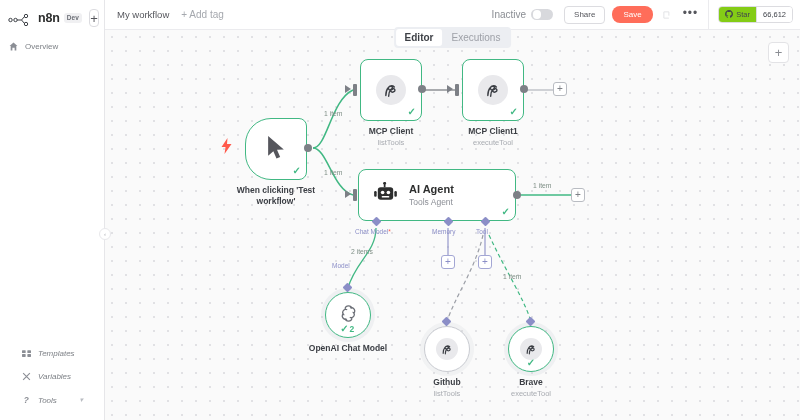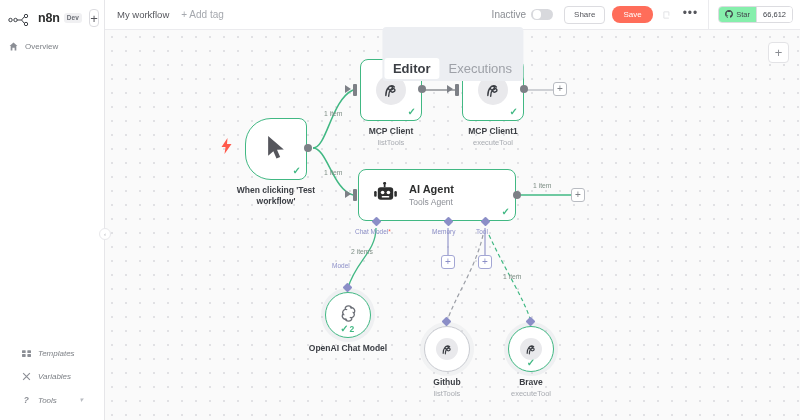--- a/index.html
+++ b/index.html
@@ -80,32 +80,32 @@
     font-size: 8px; color: #fff; background: #ff6d5a;
     border-radius: 8px; padding: 4px 11px; cursor: pointer; margin-right: 9px;
   }
   .icon-faded { color: #e2e3e6; font-size: 10px; margin-right: 11px; display:flex; }
   .kebab { color: #55565c; font-size: 12px; letter-spacing: 1px; line-height: 4px;
            margin-right: 10px; cursor: pointer; padding-bottom: 4px; }
   .sep-v { width: 1px; height: 30px; background: #ebebee; margin-right: 9px; }
   .star-group { display: flex; align-items: stretch; border: 1px solid #dcdce0;
                 border-radius: 4px; overflow: hidden; cursor: pointer; }
   .star-left { display: flex; align-items: center; gap: 3px; padding: 0 6px;
-               background: #86efac; font-size: 7.5px; color: #42454c; }
+               background: #84cc16; font-size: 7.5px; color: #42454c; }
   .star-count { padding: 3px 6px; font-size: 7.5px; color: #42454c;
                 border-left: 1px solid #dcdce0; background: #fff; }
 
   
   .tabs {
     position: absolute; top: 27px; left: 50%; transform: translateX(-50%);
     display: flex; background: #eceef2; border-radius: 4px; padding: 2px;
     z-index: 6;
   }
-  .tab { font-size: 13px; padding: 3px 9px; border-radius: 3px;
-         color: #9ea1a8; cursor: pointer; margin-top: 29px; }
+  .tab { font-size: 10px; padding: 3px 9px; border-radius: 3px;
+         color: #9ea1a8; cursor: pointer; }
   .tab.active { background: #fff; color: #3c3f45; font-weight: bold; }
 
   
   .canvas {
     position: absolute; top: 30px; left: 0; right: 0; bottom: 0;
     background-color: #fafafa;
     background-image: radial-gradient(circle, #dfdfe2 0.7px, transparent 0.8px);
     background-size: 14px 14px;
     overflow: hidden;
   }

